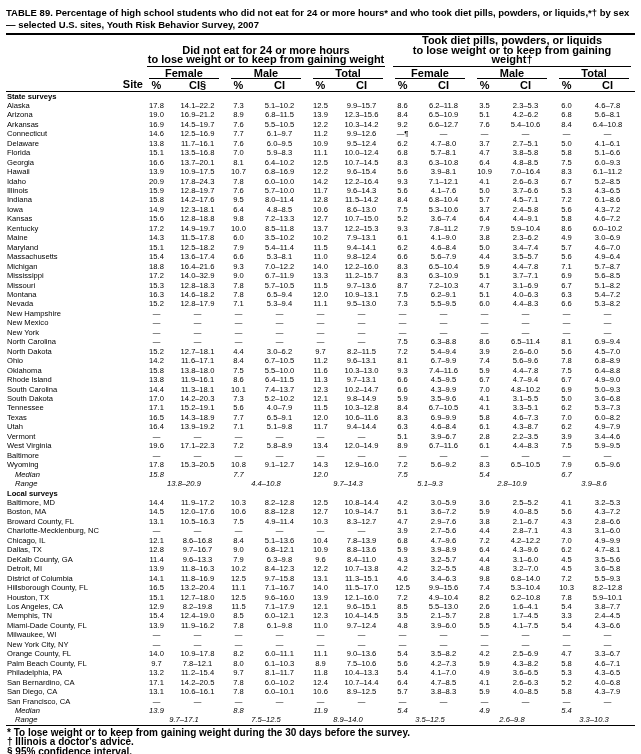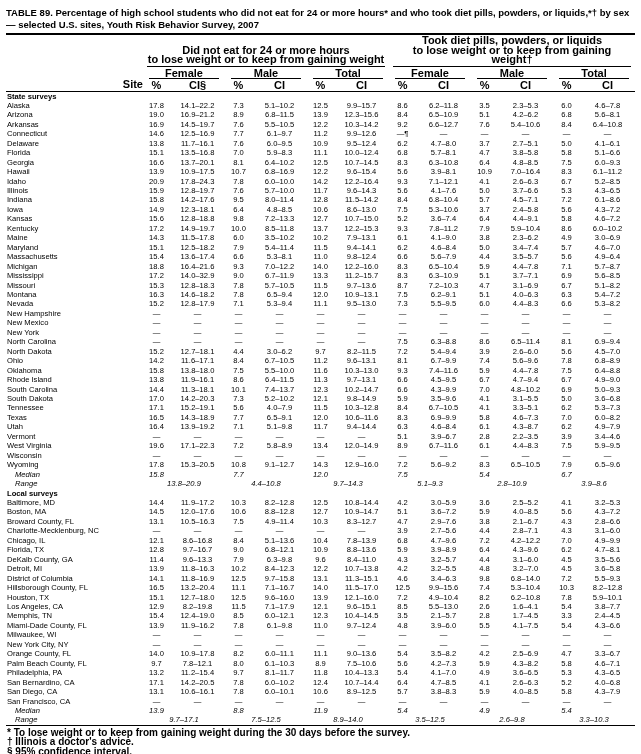--- a/index.html
+++ b/index.html
@@ -652,21 +652,21 @@
           <td class="pct">13.4</td>
           <td class="ci">12.0–14.9</td>
           <td class="pct">8.9</td>
           <td class="ci">6.7–11.6</td>
           <td class="pct">6.1</td>
           <td class="ci">4.4–8.3</td>
           <td class="pct">7.5</td>
           <td class="ci">5.9–9.5</td>
         </tr>
         <tr>
-          <td class="site">Wisconsin</td>
+          <td class="site">Baltimore</td>
           <td class="pct">—</td>
           <td class="ci">—</td>
           <td class="pct">—</td>
           <td class="ci">—</td>
           <td class="pct">—</td>
           <td class="ci">—</td>
           <td class="pct">—</td>
           <td class="ci">—</td>
           <td class="pct">—</td>
           <td class="ci">—</td>
@@ -784,21 +784,21 @@
           <td class="pct">10.4</td>
           <td class="ci">7.8–13.9</td>
           <td class="pct">6.8</td>
           <td class="ci">4.7–9.6</td>
           <td class="pct">7.2</td>
           <td class="ci">4.2–12.2</td>
           <td class="pct">7.0</td>
           <td class="ci">4.9–9.9</td>
         </tr>
         <tr>
-          <td class="site">Florida, TX</td>
+          <td class="site">Dallas, TX</td>
           <td class="pct">12.8</td>
           <td class="ci">9.7–16.7</td>
           <td class="pct">9.0</td>
           <td class="ci">6.8–12.1</td>
           <td class="pct">10.9</td>
           <td class="ci">8.8–13.6</td>
           <td class="pct">5.9</td>
           <td class="ci">3.9–8.9</td>
           <td class="pct">6.4</td>
           <td class="ci">4.3–9.6</td>

